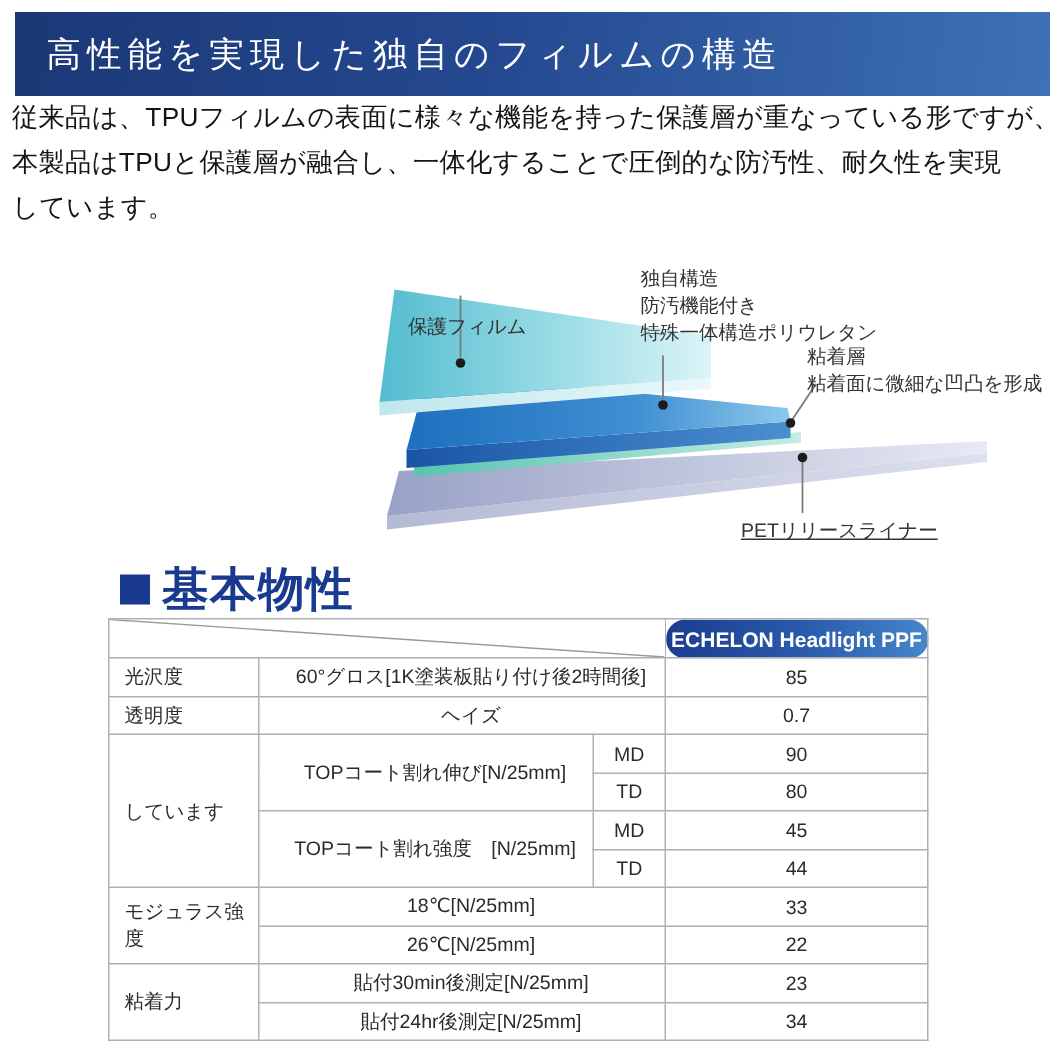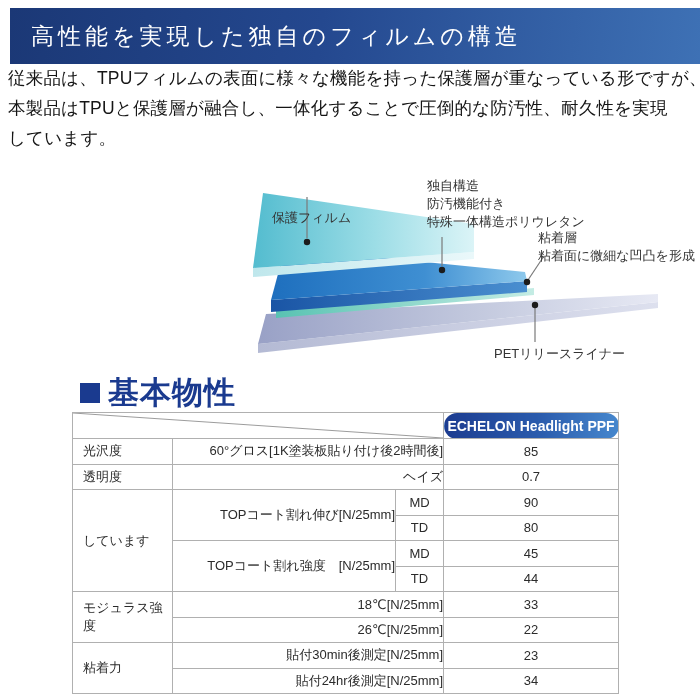--- a/index.html
+++ b/index.html
@@ -33,21 +33,21 @@
   .section-text { font-size:31px; font-weight:bold; color:#1a3a8f; margin-left:8px; letter-spacing:1px; }
 
   
   .spec-table {
     position:absolute; left:72px; top:412px;
     border-collapse:collapse; table-layout:fixed; width:546px;
     font-size:13px; color:#2b2b2b;
   }
   .spec-table td { border:1px solid #b0b0b0; height:25.5px; vertical-align:middle; background:#fff; }
   .spec-table td.cat  { padding-left:10px; text-align:left; }
-  .spec-table td.desc { padding-left:12px; text-align:right; }
+  .spec-table td.desc { padding-left:12px; text-align:center; }
   .spec-table td.sub  { text-align:center; }
   .spec-table td.val  { text-align:center; }
   .spec-table td.diag { position:relative; height:26px; padding:0; }
   .spec-table td.prod {
     height:26px; text-align:center; color:#ffffff; font-weight:bold; font-size:14px;
     background:linear-gradient(90deg,#1c3c90 0%,#2b5cad 55%,#4687cd 100%);
     border-color:#b0b0b0;
     border-radius:13px;
   }
   .diag-svg { position:absolute; left:0; top:0; width:100%; height:100%; display:block; }
@@ -133,21 +133,21 @@
     <div>独自構造</div>
     <div>防汚機能付き</div>
     <div>特殊一体構造ポリウレタン</div>
   </div>
 
   <div class="diagram-label" style="left:538px; top:229px;">
     <div>粘着層</div>
     <div>粘着面に微細な凹凸を形成</div>
   </div>
 
-  <div class="diagram-label" style="left:494px; top:345px;">PETリリースライナー</div>
+  <div class="diagram-label" style="left:494px; top:345px;text-decoration:underline;">PETリリースライナー</div>
 
   <div class="section-title">
     <span class="section-bullet"></span>
     <span class="section-text">基本物性</span>
   </div>
 
   <table class="spec-table">
     <colgroup>
         <col style="width:100px">
         <col style="width:223px">

